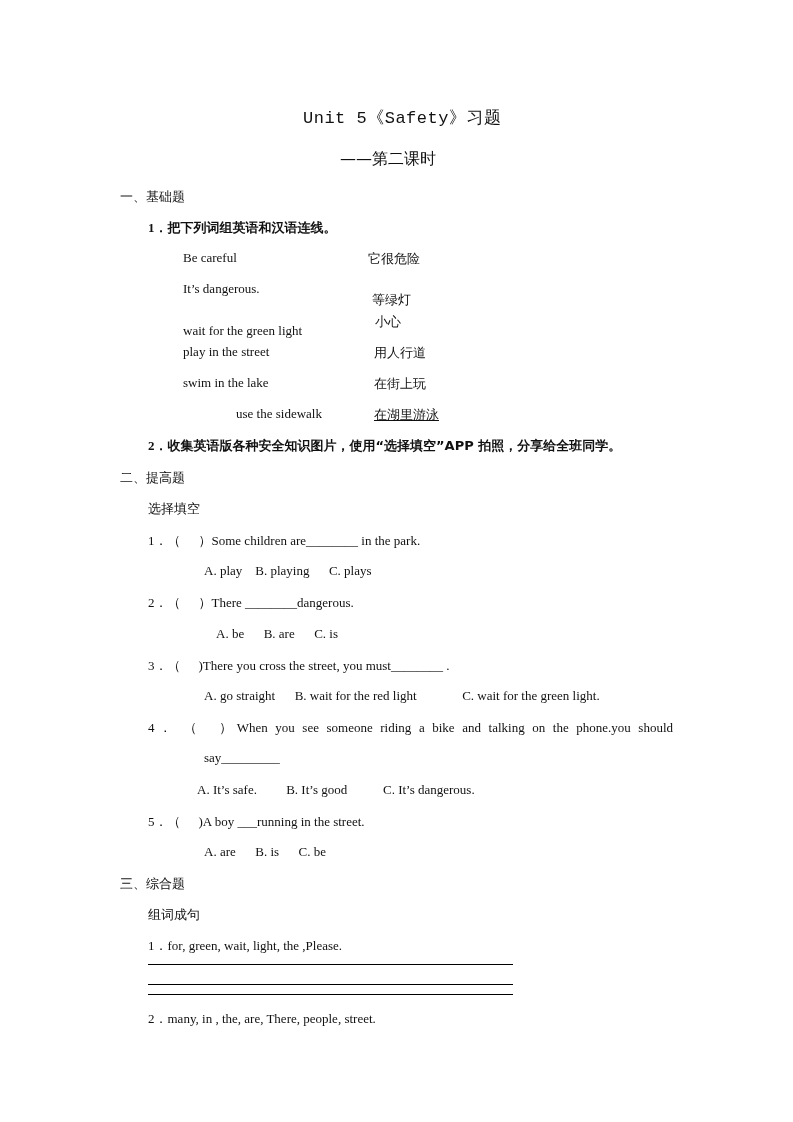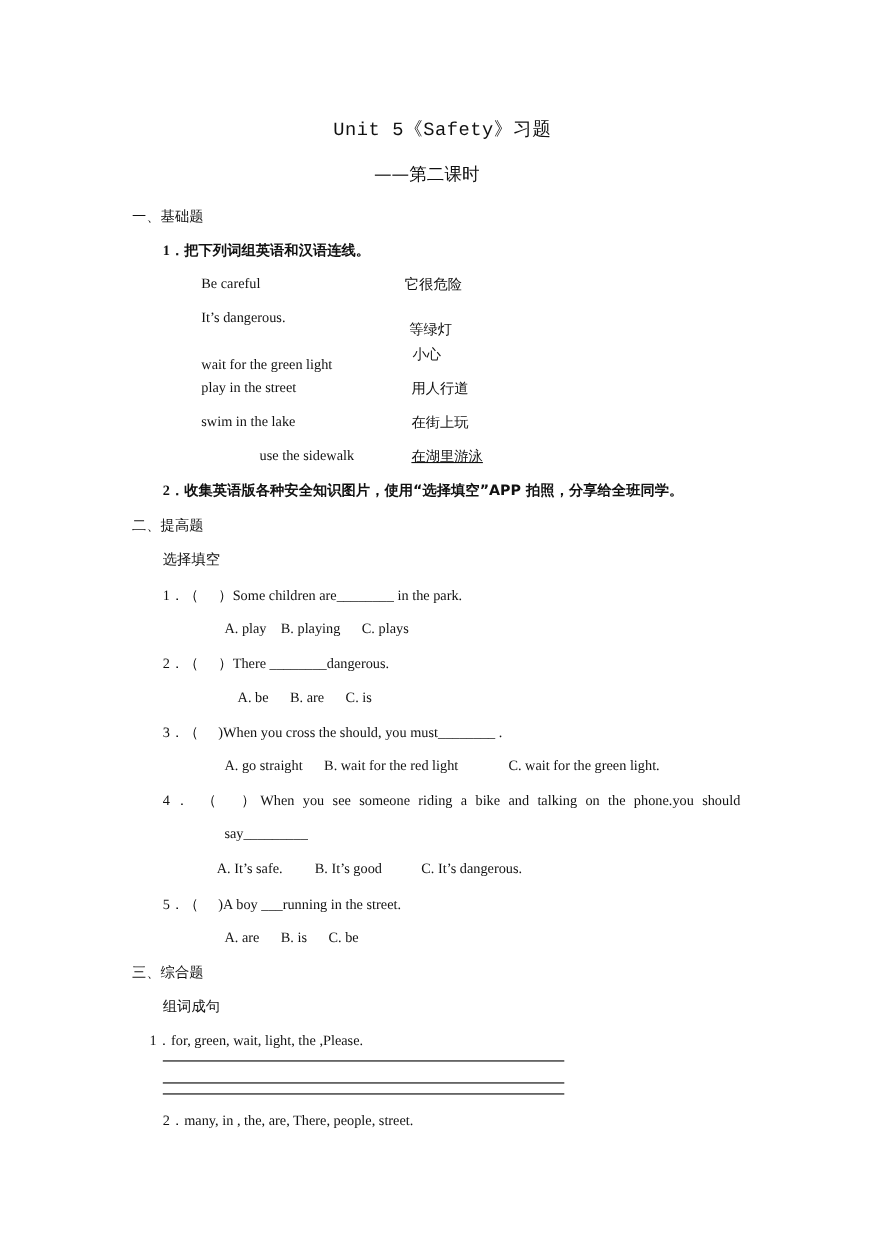--- a/index.html
+++ b/index.html
@@ -53,39 +53,39 @@
   <span>1．（</span><span style="display:inline-block;width:18px;"></span><span>）Some children are________ in the park.</span>
 </div>
 <div class="abs serif" style="left:204px; top:563px; white-space:pre;">A. play    B. playing      C. plays</div>
 
 <div class="abs serif" style="left:148px; top:594px;">
   <span>2．（</span><span style="display:inline-block;width:18px;"></span><span>）There ________dangerous.</span>
 </div>
 <div class="abs serif" style="left:204px; top:626px; white-space:pre;margin-left:12px;">A. be      B. are      C. is</div>
 
 <div class="abs serif" style="left:148px; top:657px;">
-  <span>3．（</span><span style="display:inline-block;width:18px;"></span><span>)When you cross the should, you must________ .</span>
+  <span>3．（</span><span style="display:inline-block;width:18px;"></span><span>)There you cross the street, you must________ .</span>
 </div>
 <div class="abs serif" style="left:204px; top:688px; white-space:pre;">A. go straight      B. wait for the red light              C. wait for the green light.</div>
 
 <div class="abs serif justify" style="left:148px; top:719px;">
   <span>4． （</span><span style="display:inline-block;width:14px;"></span><span>）When you see someone riding a bike and talking on the phone.you should</span>
 </div>
 <div class="abs serif" style="left:204px; top:750px;text-align:center;">say_________</div>
 <div class="abs serif" style="left:197px; top:782px; white-space:pre;">A. It’s safe.         B. It’s good           C. It’s dangerous.</div>
 
 <div class="abs serif" style="left:148px; top:813px;">
   <span>5．（</span><span style="display:inline-block;width:18px;"></span><span>)A boy ___running in the street.</span>
 </div>
 <div class="abs serif" style="left:204px; top:844px; white-space:pre;">A. are      B. is      C. be</div>
 
 <div class="abs cjk" style="left:120px; top:875px;">三、综合题</div>
 <div class="abs cjk" style="left:148px; top:906px;">组词成句</div>
 
-<div class="abs serif" style="left:136px; top:937px;">
+<div class="abs serif" style="left:148px; top:937px;">
   <span>1．</span><span>for, green, wait, light, the ,Please.</span>
 </div>
 <div class="rule" style="top:964px;"></div>
 <div class="rule" style="top:984px;"></div>
 <div class="rule" style="top:994px;"></div>
 
 <div class="abs serif" style="left:148px; top:1010px;">
   <span>2．</span><span>many, in , the, are, There, people, street.</span>
 </div>
 

